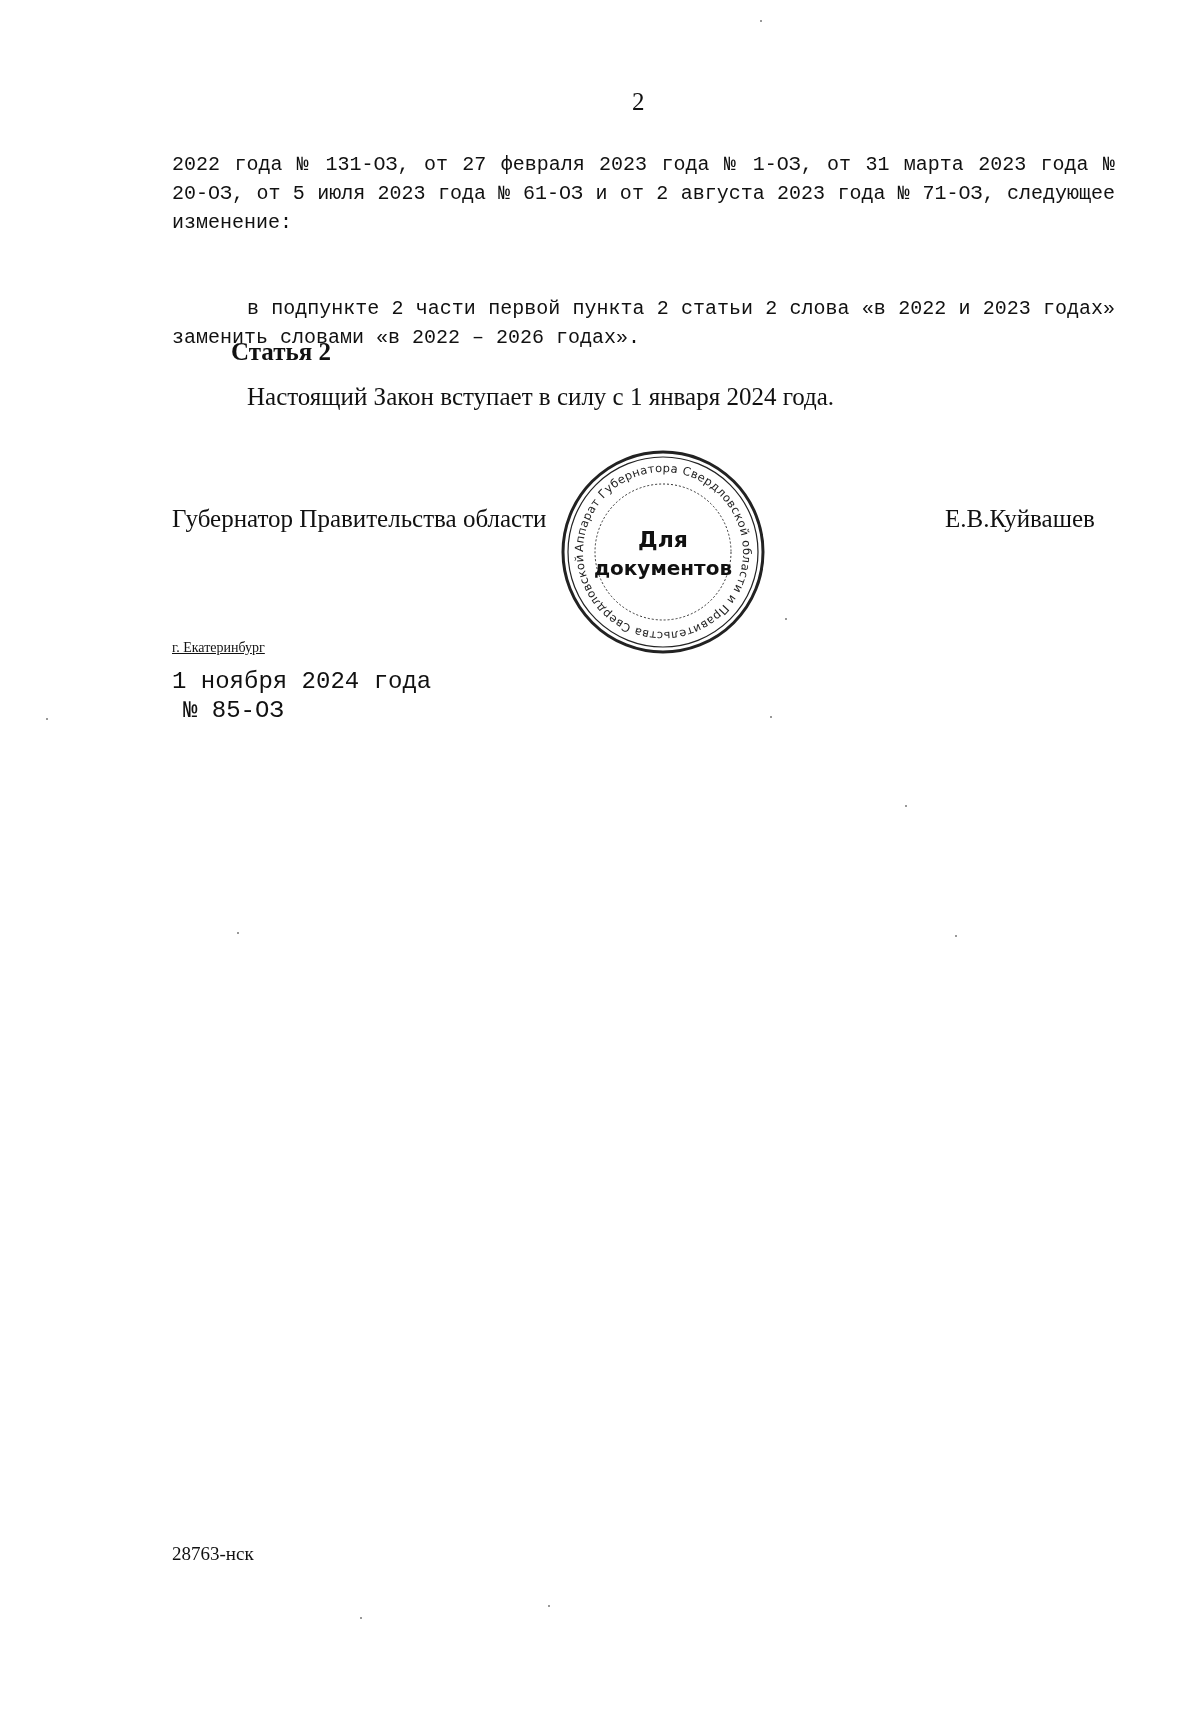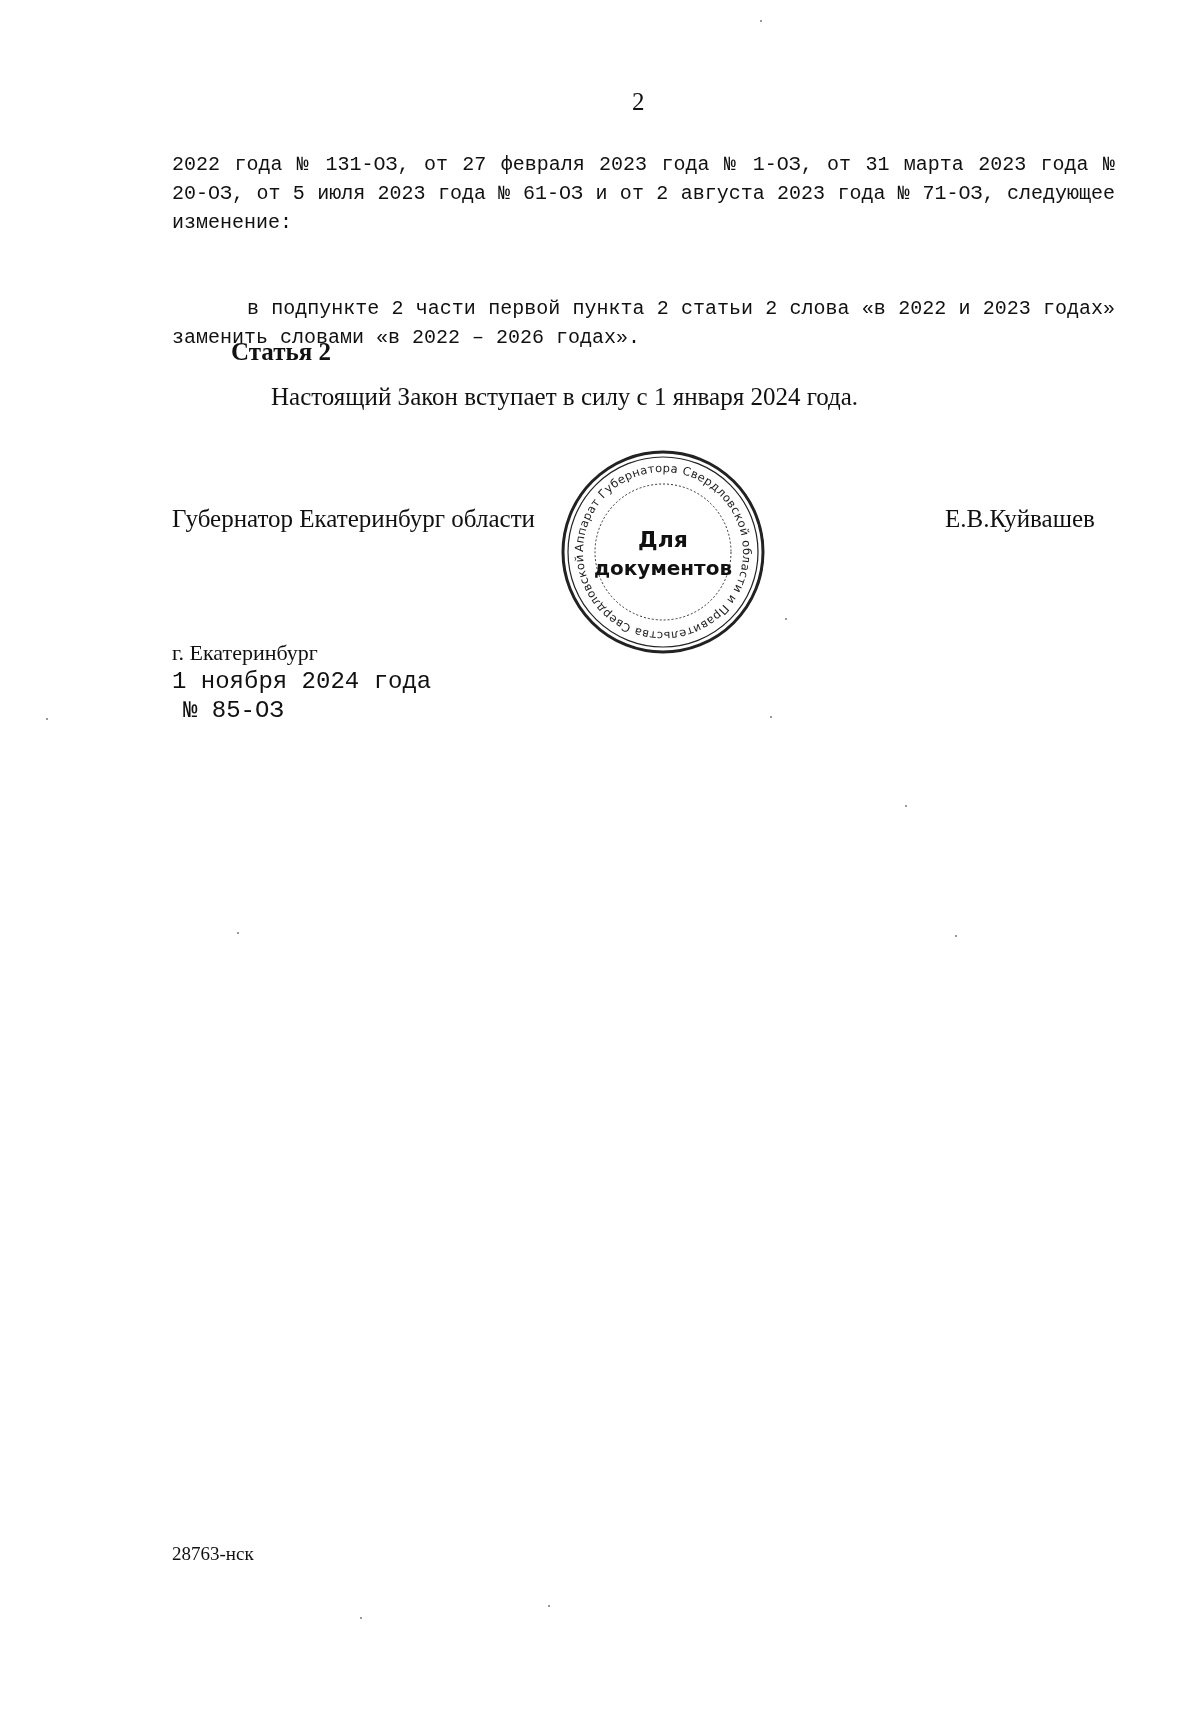--- a/index.html
+++ b/index.html
@@ -4,44 +4,44 @@
 <style>
   html, body { margin: 0; padding: 0; background: #ffffff; }
   body { width: 1200px; height: 1709px; position: relative; overflow: hidden;
          font-family: "Liberation Serif", serif; color: #111; }
   .abs { position: absolute; }
   .page-num { left: 632px; top: 88px; font-size: 25px; }
   .para { left: 172px; width: 943px; font-size: 20px; line-height: 29px; text-align: justify; font-family: Liberation Mono, monospace; }
   .para1 { top: 150px; }
   .para2 { top: 262px; text-indent: 75px; margin-top: 32px; }
   .heading { left: 231px; top: 338px; font-size: 25px; font-weight: bold; }
-  .effective { left: 247px; top: 383px; font-size: 25px; margin-left: 24px; }
+  .effective { left: 247px; top: 383px; font-size: 25px; }
   .governor { left: 172px; top: 505px; font-size: 25px; }
   .signer { left: 945px; top: 505px; font-size: 25px; }
-  .city { left: 172px; top: 640px; font-size: 22px; }
+  .city { left: 172px; top: 640px; font-size: 14px; text-decoration: underline; }
   .date { left: 172px; top: 668px; font-family: "Liberation Mono", monospace; font-size: 24px; }
   .lawnum { left: 172px; top: 697px; font-family: "Liberation Mono", monospace; font-size: 24px; margin-left: 11px; }
   .footer-code { left: 172px; top: 1543px; font-size: 19px; }
   .stamp { left: 558px; top: 447px; width: 210px; height: 210px; }
   .speck { position: absolute; width: 2px; height: 2px; background: #777; border-radius: 1px; }
 </style>
 </head>
 <body>
 
 <div class="abs page-num">2</div>
 
 <div class="abs para para1">2022 года № 131-ОЗ, от 27 февраля 2023 года № 1-ОЗ, от 31 марта 2023 года № 20-ОЗ, от 5 июля 2023 года № 61-ОЗ и от 2 августа 2023 года № 71-ОЗ, следующее изменение:</div>
 
 <div class="abs para para2">в подпункте 2 части первой пункта 2 статьи 2 слова «в 2022 и 2023 годах» заменить словами «в 2022 – 2026 годах».</div>
 
 <div class="abs heading">Статья 2</div>
 
 <div class="abs effective">Настоящий Закон вступает в силу с 1 января 2024 года.</div>
 
-<div class="abs governor">Губернатор Екатеринбург области</div>
+<div class="abs governor">Губернатор Правительства области</div>
 
 <div class="abs signer">Е.В.Куйвашев</div>
 
 <div class="abs stamp">
   <svg width="210" height="210" viewBox="0 0 210 210">
     <defs>
       <path id="ringPath" d="M105,105 m-80,0 a80,80 0 1,1 160,0 a80,80 0 1,1 -160,0"></path>
     </defs>
     <circle cx="105" cy="105" r="100" fill="none" stroke="#222" stroke-width="3"></circle>
     <circle cx="105" cy="105" r="95" fill="none" stroke="#222" stroke-width="1.2"></circle>

